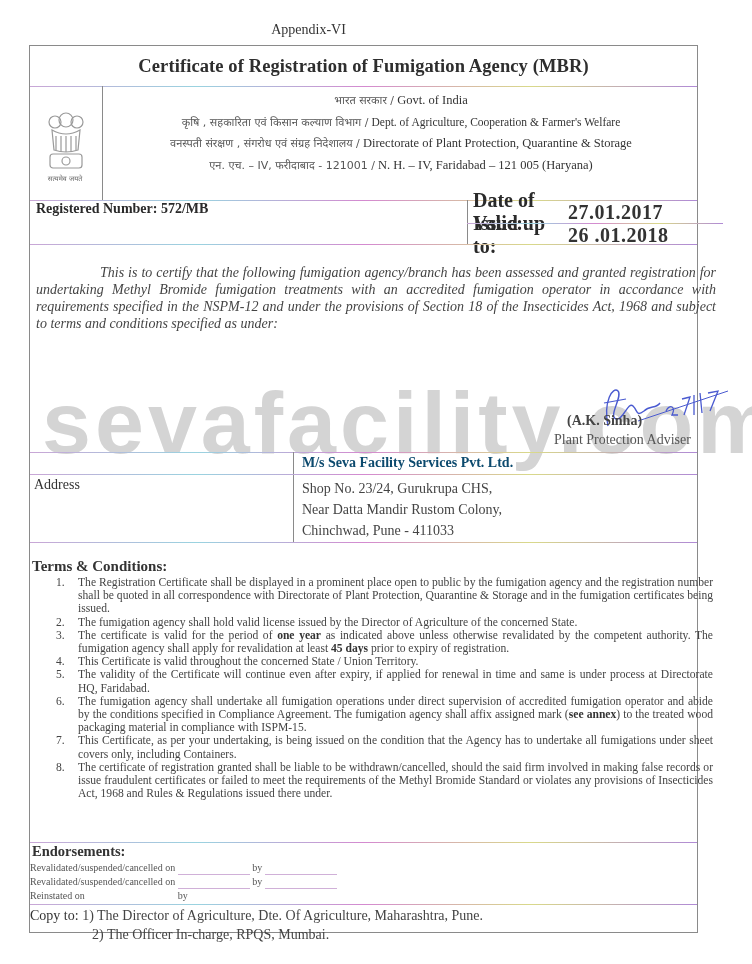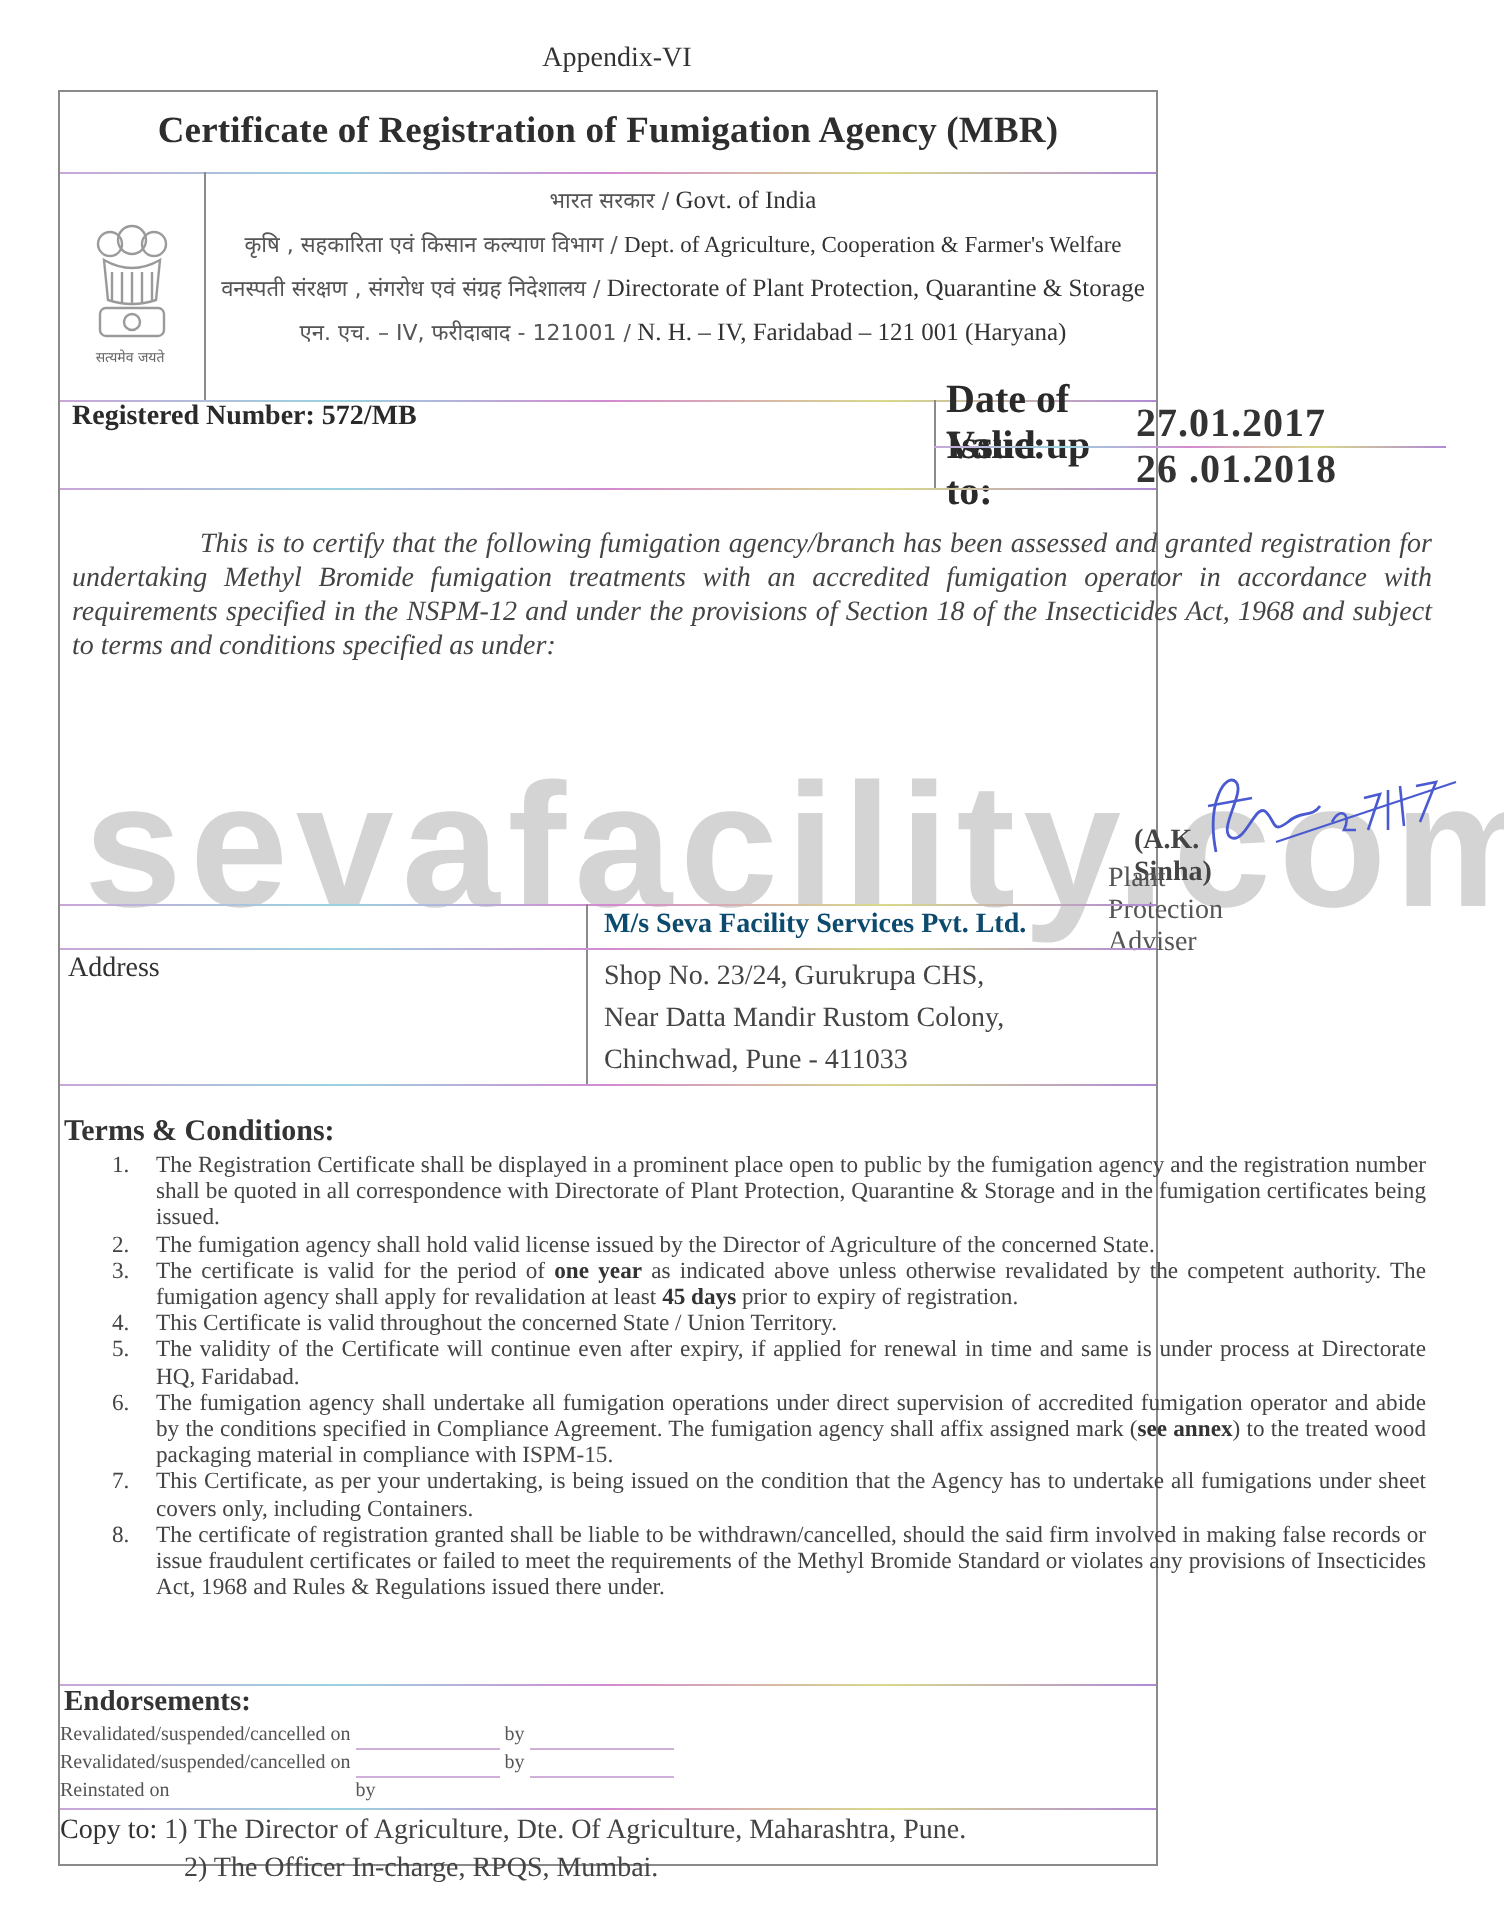--- a/index.html
+++ b/index.html
@@ -1,21 +1,21 @@
 <!DOCTYPE html>
 <html><head>
 <meta charset="utf-8">
 <style>
   * { box-sizing: border-box; margin: 0; padding: 0; }
   html, body { width: 752px; height: 964px; background: #ffffff; overflow: hidden; }
   body { position: relative; font-family: "Liberation Serif", serif; color: #2a2a2a; }
 
   .appendix { position: absolute; top: 22px; left: 0; width: 617px; text-align: center; font-size: 14px; color: #333; }
 
-  .frame { position: absolute; left: 29px; top: 45px; width: 550px; height: 888px; border: 1px solid #8a8a8a; }
+  .frame { position: absolute; left: 29px; top: 45px; width: 669px; height: 888px; border: 1px solid #8a8a8a; }
   .hline { position: absolute; left: 0; right: 0; height: 1px; background: linear-gradient(90deg, #c9a6d6, #9ad3e0, #d48ad0, #d9d98a, #b08ad6); }
   .vline { position: absolute; width: 1px; background: #8a8a8a; }
 
   .title { position: absolute; top: 10px; left: 0; right: 0; text-align: center; font-size: 18.5px; font-weight: bold; color: #2e2e2e; letter-spacing: 0.1px; }
 
   .emblem { position: absolute; left: 12px; top: 60px; width: 48px; height: 74px; }
   .emblem-motto { position: absolute; left: 8px; top: 128px; width: 54px; font-size: 7px; text-align: center; color: #666; font-family: "DejaVu Sans", sans-serif; }
 
   .header-block { position: absolute; left: 75px; right: 0; top: 44px; text-align: center; font-size: 12.5px; line-height: 21.5px; color: #333; }
   .header-block .hi { font-family: "DejaVu Sans", sans-serif; font-size: 11px; color: #555; }
@@ -77,21 +77,21 @@
       <rect x="8" y="48" width="32" height="14" rx="3"></rect>
       <circle cx="24" cy="55" r="4"></circle>
     </g>
   </svg>
   <div class="emblem-motto">सत्यमेव जयते</div>
 
   <div class="header-block">
     <div><span class="hi">भारत सरकार /</span> <b>Govt. of India</b></div>
     <div><span class="hi">कृषि , सहकारिता एवं किसान कल्याण विभाग /</span> <b style="font-size:11.5px">Dept.  of Agriculture, Cooperation &amp; Farmer's Welfare</b></div>
     <div><span class="hi">वनस्पती संरक्षण , संगरोध एवं संग्रह निदेशालय /</span> <b>Directorate of Plant Protection, Quarantine &amp; Storage</b></div>
-    <div><span class="hi">एन. एच. – IV, फरीदाबाद - 121001 /</span> <span>N. H. – IV, Faridabad – 121 001 (Haryana)</span></div>
+    <div><span class="hi">एन. एच. – IV, फरीदाबाद - 121001 /</span> <span>N. H. – IV, Faridabad – 121 005 (Haryana)</span></div>
   </div>
 
   <div class="hline" style="top:154px"></div>
 
   <div class="reg-no">Registered Number: 572/MB</div>
   <div class="vline" style="left:437px; top:154px; height:44px;"></div>
   <div class="dates">
     <div class="date-row">
       <span class="lbl">Date of Issue:</span>
       <span class="val">27.01.2017</span>

